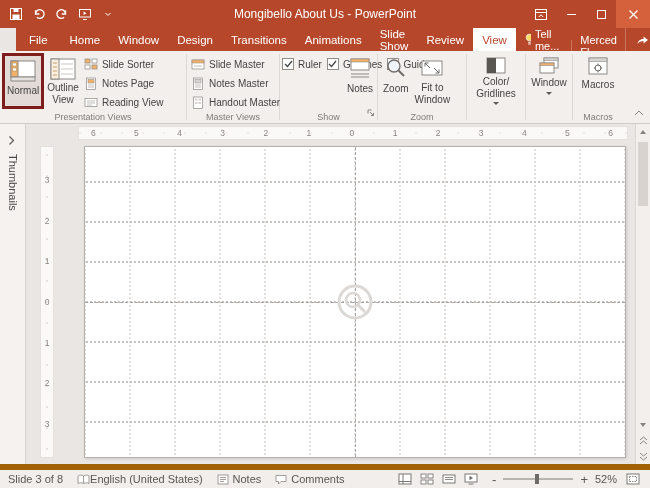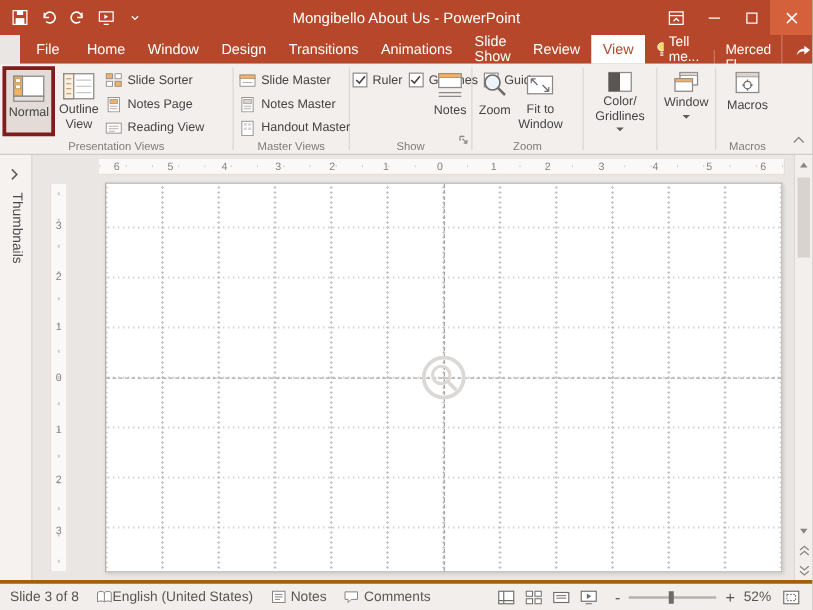--- a/index.html
+++ b/index.html
@@ -65,21 +65,21 @@
   .watermark { position:absolute; inset:0; display:flex; align-items:center; justify-content:center; gap:4px; pointer-events:none; }
   .wmtext { font-size:30px; font-weight:bold; color:#dbd8d6; letter-spacing:1px; }
 
   .vscroll { position:absolute; right:0; top:0; bottom:0; width:15px; background:#F2EFED; border-left:1px solid #DDD7D3; }
   .sbtn { position:absolute; left:0; right:0; height:15px; display:flex; align-items:center; justify-content:center; }
   .sthumb { position:absolute; left:2px; right:2px; top:18px; height:64px; background:#D9D3CF; }
   .tri-up { width:0; height:0; border-left:3.5px solid transparent; border-right:3.5px solid transparent; border-bottom:4.5px solid #8a8480; }
   .tri-down { width:0; height:0; border-left:3.5px solid transparent; border-right:3.5px solid transparent; border-top:4.5px solid #8a8480; }
 
   
-  .statusbar { position:absolute; left:0; right:0; bottom:0; height:24px; background:#F2EEEC; border-top:3px solid #a16207; display:flex; align-items:center; font-size:11px; color:#5b564f; padding:0 8px; }
+  .statusbar { position:absolute; left:0; right:0; bottom:0; height:24px; background:#F2EEEC; border-top:6px solid #a16207; display:flex; align-items:center; font-size:11px; color:#5b564f; padding:0 8px; }
   .sb-item { display:flex; align-items:center; gap:4px; white-space:nowrap; }
   .sb-gap { margin-left:14px; }
   .sb-spacer { flex:1 1 auto; }
   .vbtn { width:22px; height:18px; display:flex; align-items:center; justify-content:center; }
   .zoomctl { display:flex; align-items:center; gap:7px; margin-left:10px; }
   .slider { position:relative; width:70px; height:2px; background:#B9B3AE; }
   .sliderthumb { position:absolute; left:45%; top:-4px; width:4px; height:10px; background:#6e6a66; }
   .zsign { font-size:13px; color:#5b564f; line-height:1; }
 </style>
 </head>

